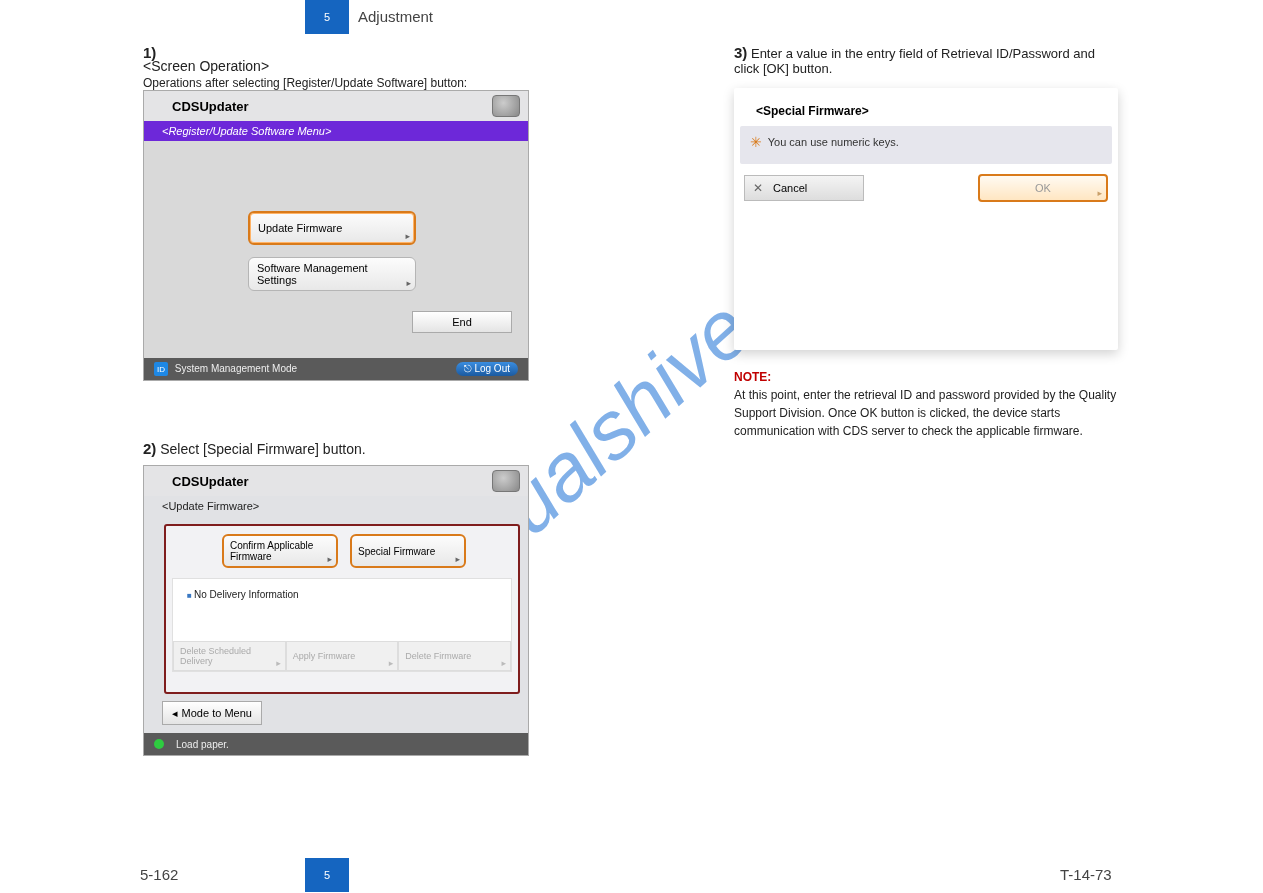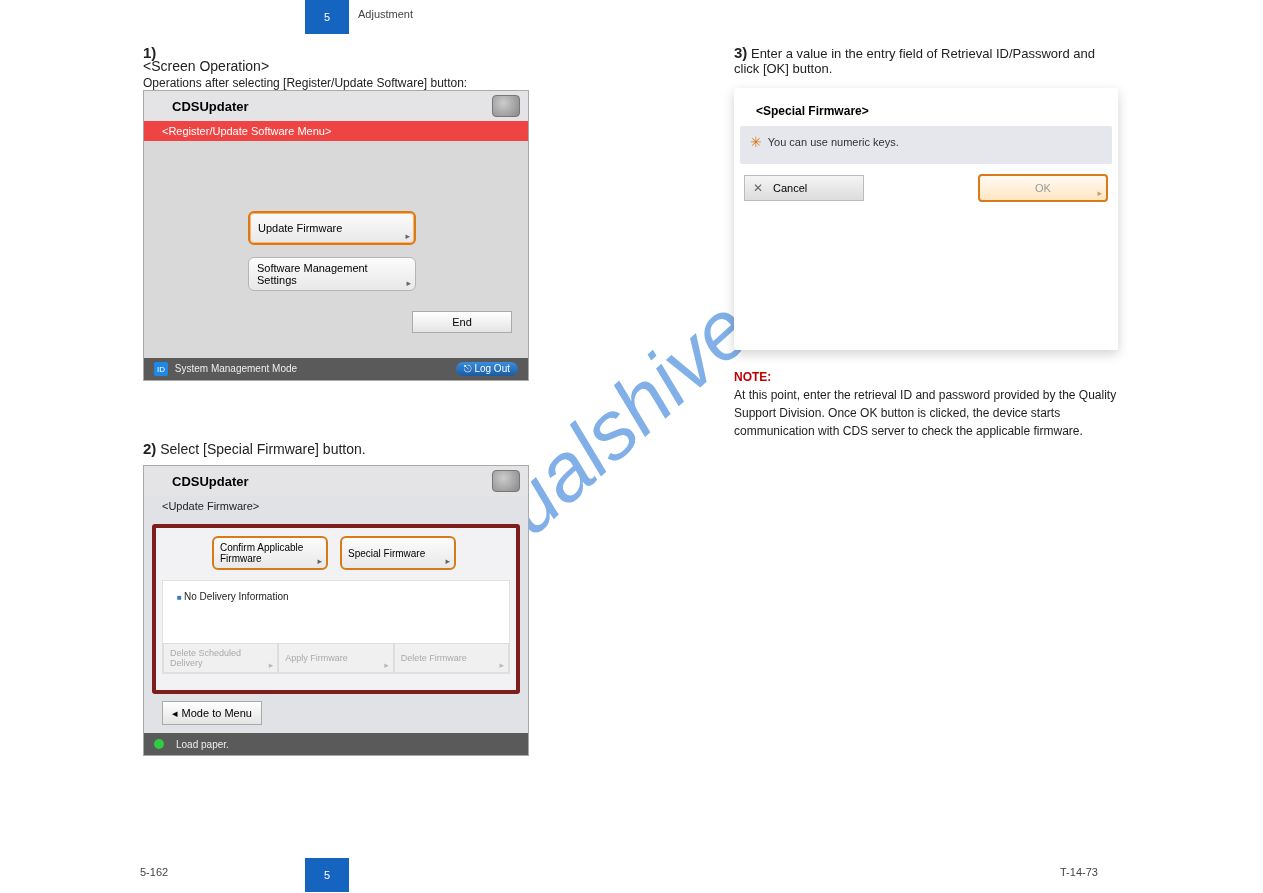--- a/index.html
+++ b/index.html
@@ -37,21 +37,21 @@
     justify-content: center;
   }
   .sq-top { left: 305px; top: 0px; }
   .sq-bot { left: 305px; top: 858px; }
 
   .doc-text {
     position: absolute;
     font-size: 14px;
     color: #222;
   }
-  .small { font-size: 11px; color: #444; }
+  .small { font-size: 15px; color: #444; }
   .step-num { font-weight: bold; font-size: 15px; }
   .red { color: #c00000; font-weight: bold; }
 
   
   .panel1 {
     position: absolute;
     left: 143px; top: 90px;
     width: 386px; height: 291px;
     background: #d9d9d9;
     border: 1px solid #aaa;
@@ -61,22 +61,23 @@
     display: flex; align-items: center; justify-content: space-between;
     padding: 0 8px 0 28px;
     font-weight: bold; font-size: 13px;
   }
   .p1-orb {
     width: 28px; height: 22px; border-radius: 4px;
     background: radial-gradient(circle at 40% 35%, #ccc, #888);
     border:1px solid #777;
   }
   .p1-subbar {
-    background: #ef4444; color: #fff; font-size: 11px;
+    background: #6d28d9; color: #fff; font-size: 11px;
     padding: 4px 18px;
+    font-style: italic;
   }
   .p1-body { position: relative; height: 200px; }
   .p1-btn {
     width: 168px; height: 34px;
     background: linear-gradient(#fcfcfc,#e8e8e8);
     border: 1px solid #b5b5b5;
     border-radius: 6px;
     font-size: 11px;
     display:flex; align-items:center; padding:0 8px;
     position: relative;
@@ -113,21 +114,21 @@
     width:386px; height:291px;
     background:#e1e2e5; border:1px solid #aaa;
   }
   .p2-titlebar {
     height:30px; background:#e4e4e6;
     display:flex; align-items:center; justify-content:space-between;
     padding:0 8px 0 28px; font-weight:bold; font-size:13px;
   }
   .p2-crumb { font-size:11px; padding:4px 18px; color:#222; }
   .p2-card {
-    margin:8px 8px 0 8px; background:#f2f2f4; border:4px solid #7f1d1d;
+    margin:8px 8px 0 20px; background:#f2f2f4; border:2px solid #7f1d1d;
     border-radius:3px; padding:8px 6px 6px 6px; height:170px; position:relative;
   }
   .p2-top-btn {
     width:116px; height:34px;
     background:linear-gradient(#fcfcfc,#e8e8e8);
     border:2px solid #d97a1a; border-radius:6px; font-size:10px;
     display:flex; align-items:center; padding:0 6px; position:relative;
   }
   .p2-top-btn .chev { position:absolute; right:4px; bottom:2px; font-size:9px; color:#666;}
   .p2-row-top { display:flex; gap:12px; padding-left:50px; }

